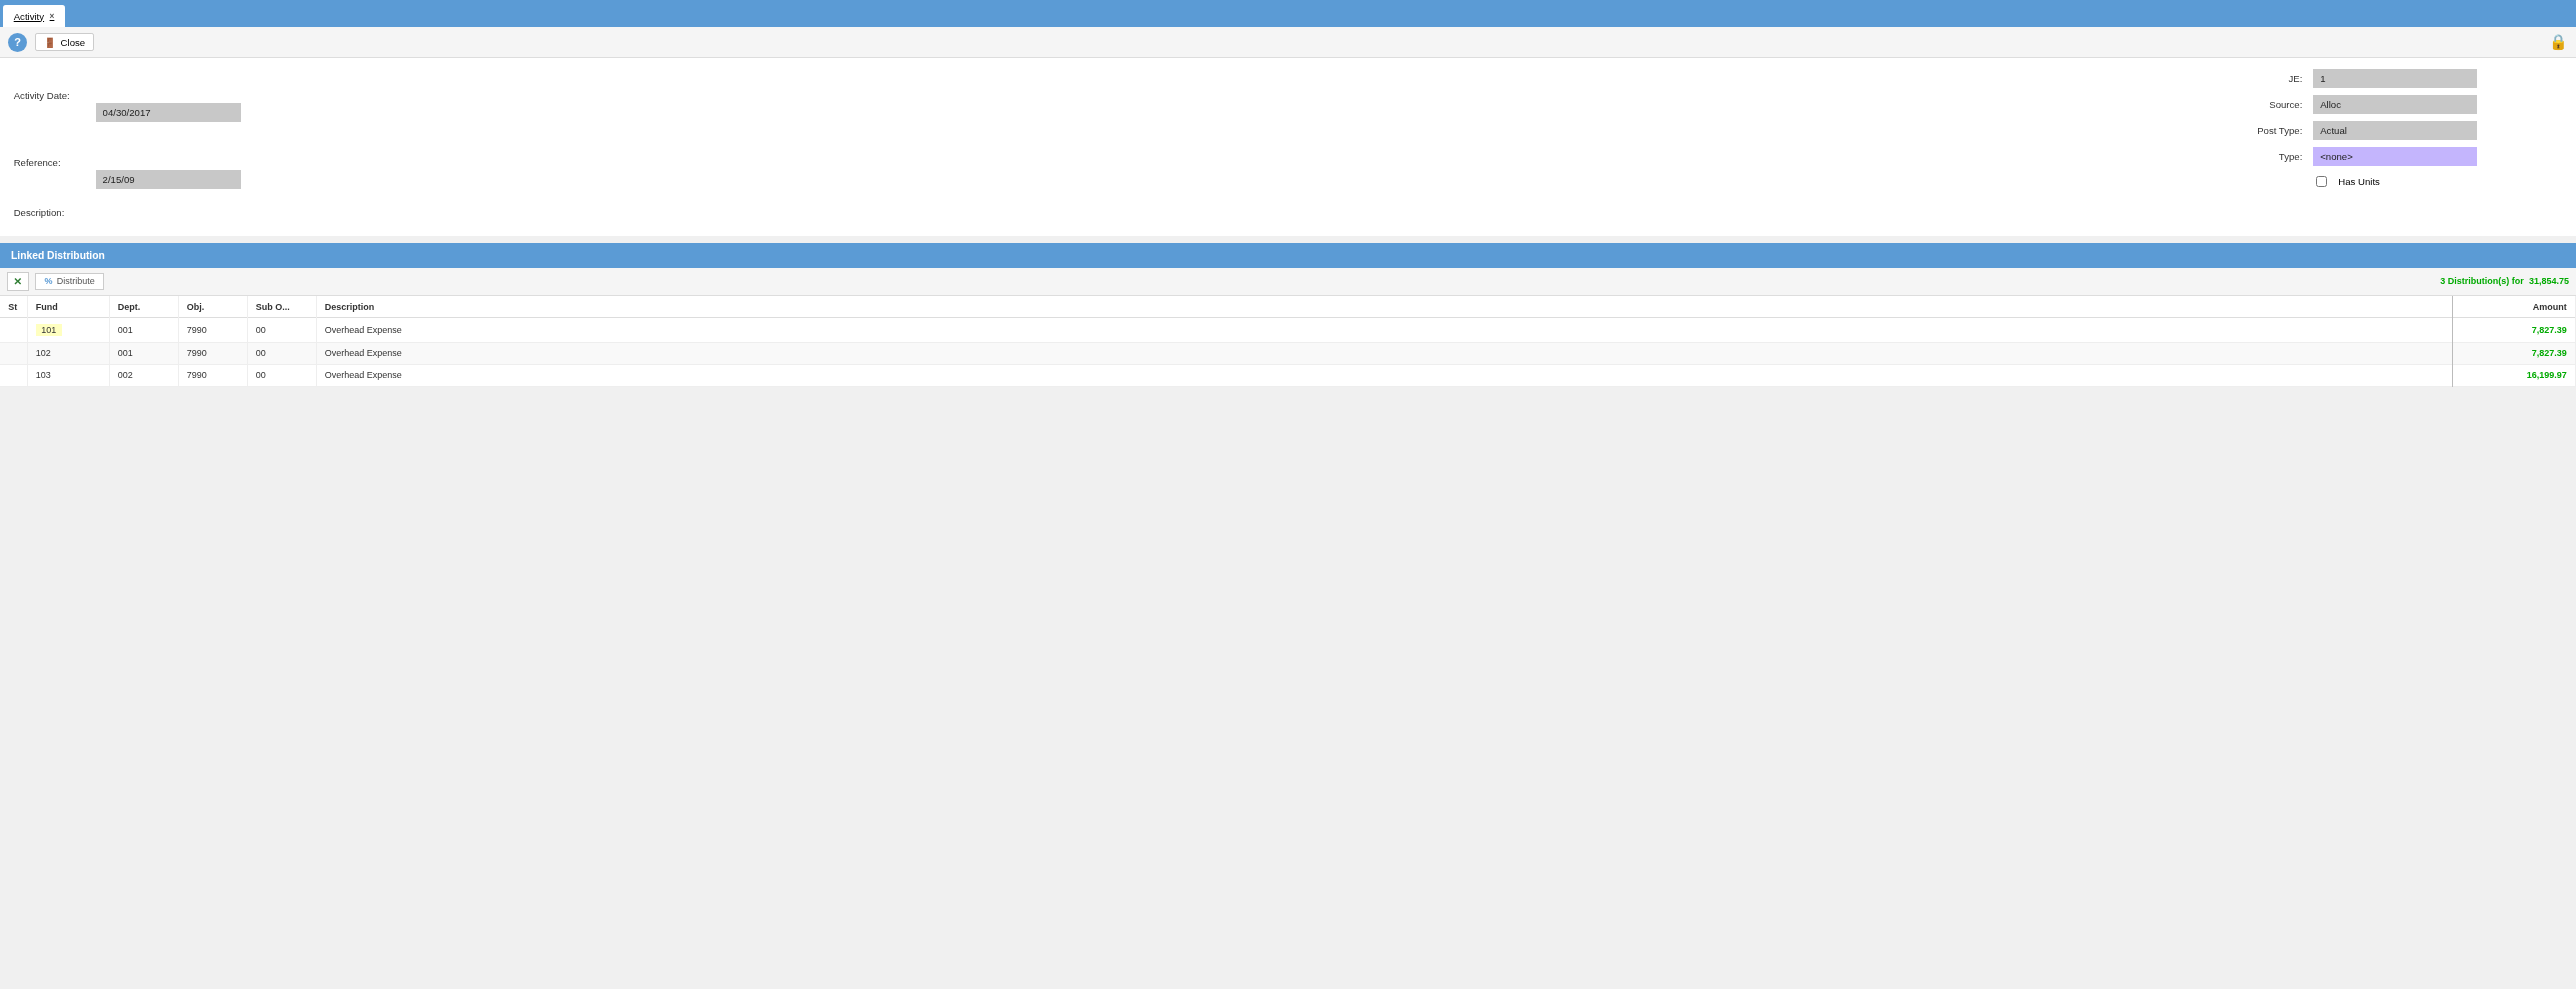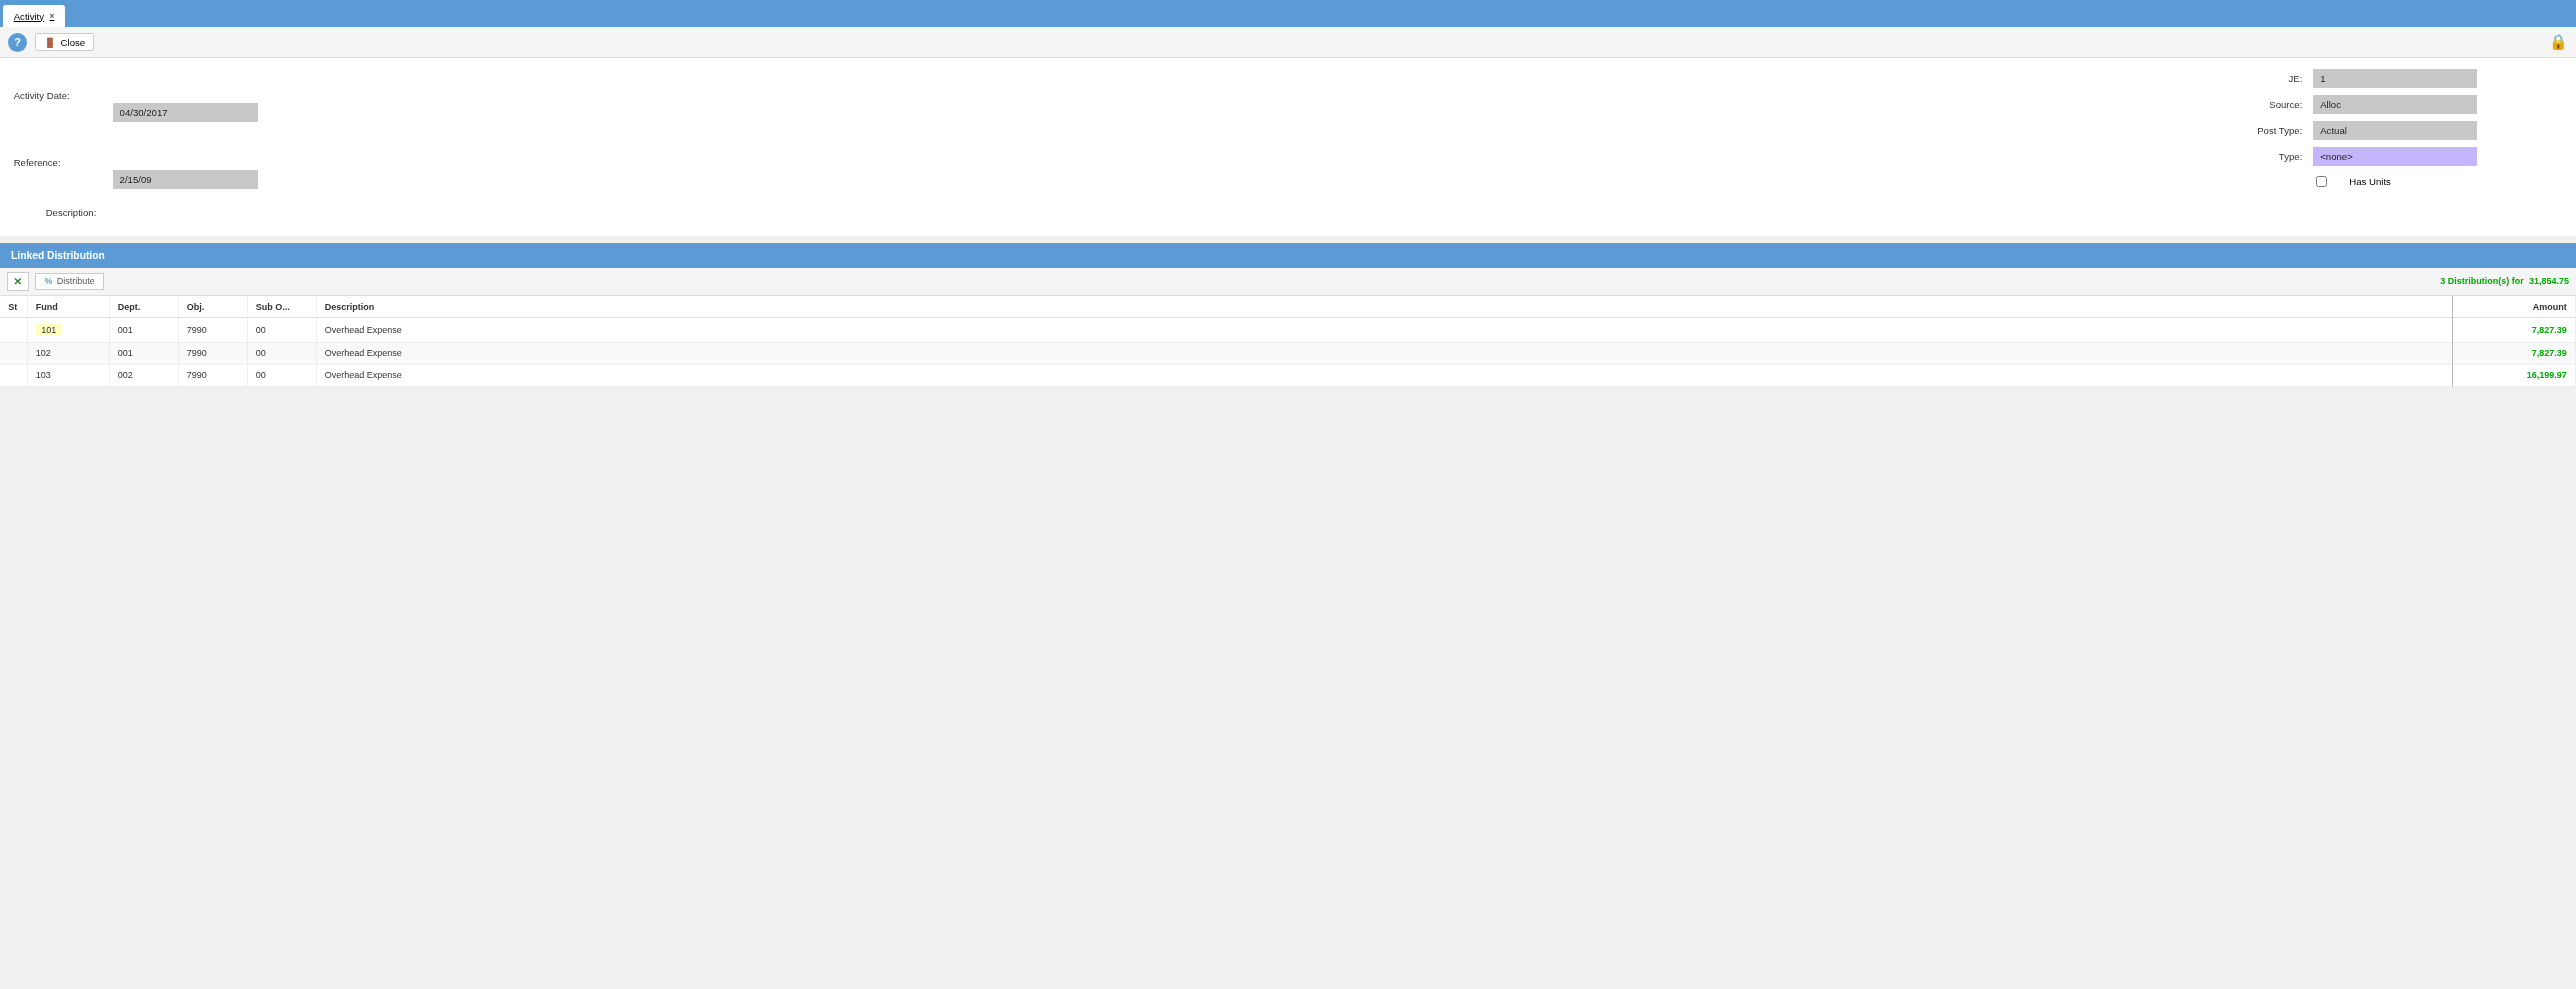--- a/index.html
+++ b/index.html
@@ -73,21 +73,21 @@
     }
 
     .form-area {
       background: white;
       padding: 11px 13.7px;
     }
     .form-row {
       display: flex;
       align-items: center;
       margin-bottom: 6.9px;
-      gap: 24px;
+      gap: 7px;
     }
     .form-label {
       color: #333;
       font-size: 9.6px;
       min-width: 75px;
       text-align: left;
     }
     .form-input {
       background: #c8c8c8;
       border: none;
@@ -122,21 +122,21 @@
       background: #c8c8c8;
       border: none;
       padding: 4.1px 6.9px;
       font-size: 9.6px;
       color: #222;
       min-width: 151px;
     }
     .has-units-row {
       display: flex;
       align-items: center;
-      gap: 22px;
+      gap: 11px;
       padding-left: 69px;
       margin-top: 2.7px;
     }
     .has-units-cb {
       width: 11px;
       height: 11px;
       cursor: pointer;
     }
 
     .linked-dist-header {
@@ -272,21 +272,21 @@
     <div style="flex:1; display:flex; flex-direction:column; gap:6.9px;">
       <div class="form-row">
         <span class="form-label">Activity Date:</span>
         <input class="form-input" type="text" style="min-width: 123px;" value="04/30/2017">
       </div>
       <div class="form-row">
         <span class="form-label">Reference:</span>
         <input class="form-input" type="text" style="min-width: 123px;" value="2/15/09">
       </div>
       <div class="form-row" style="align-items:flex-start;">
-        <span class="form-label" style="margin-top:4.1px;margin-left:32px;">Description:</span>
+        <span class="form-label" style="margin-top:4.1px;">Description:</span>
       </div>
     </div>
 
     <div style="display:flex; flex-direction:column; gap:6.9px; min-width:315px; padding-top:0;">
       <div class="right-row">
         <span class="right-label">JE:</span>
         <input class="right-input" type="text" style="min-width: 164px;" value="1">
       </div>
       <div class="right-row">
         <span class="right-label">Source:</span>

